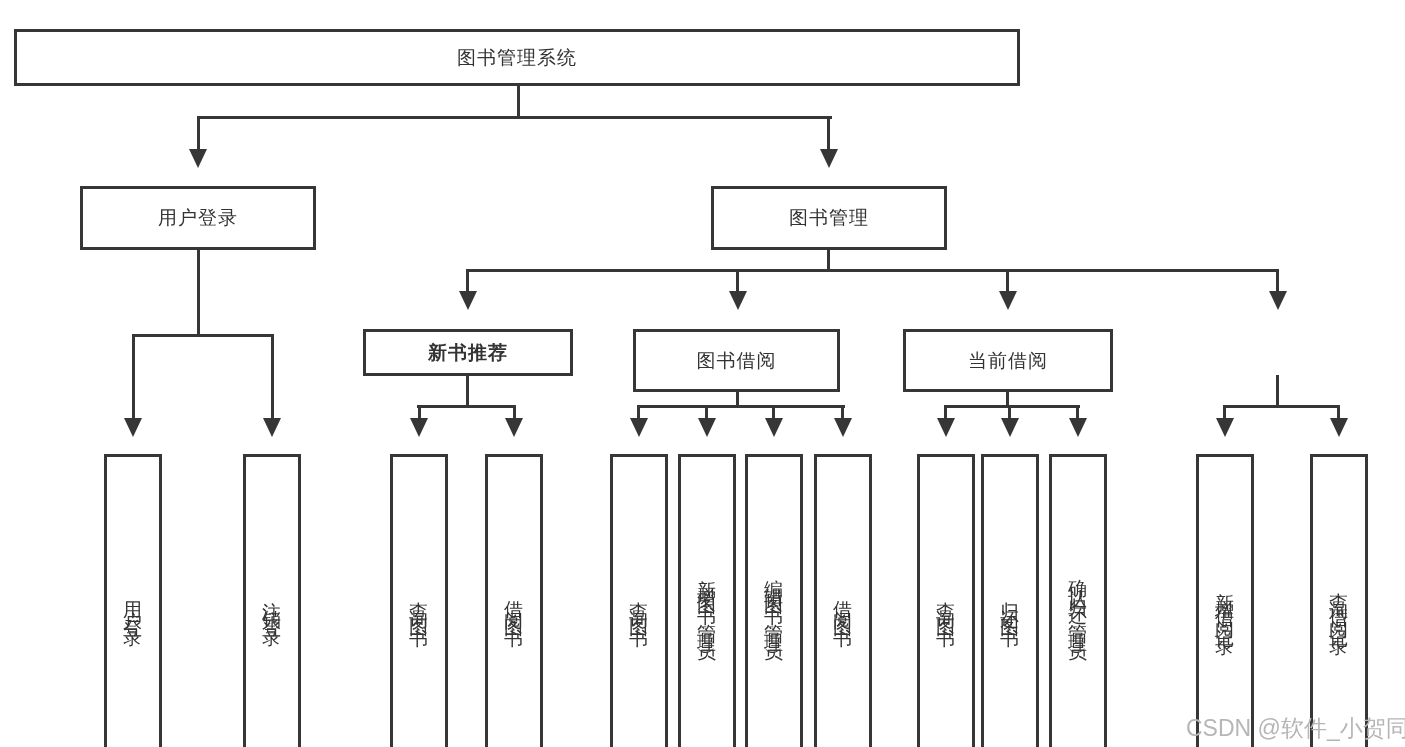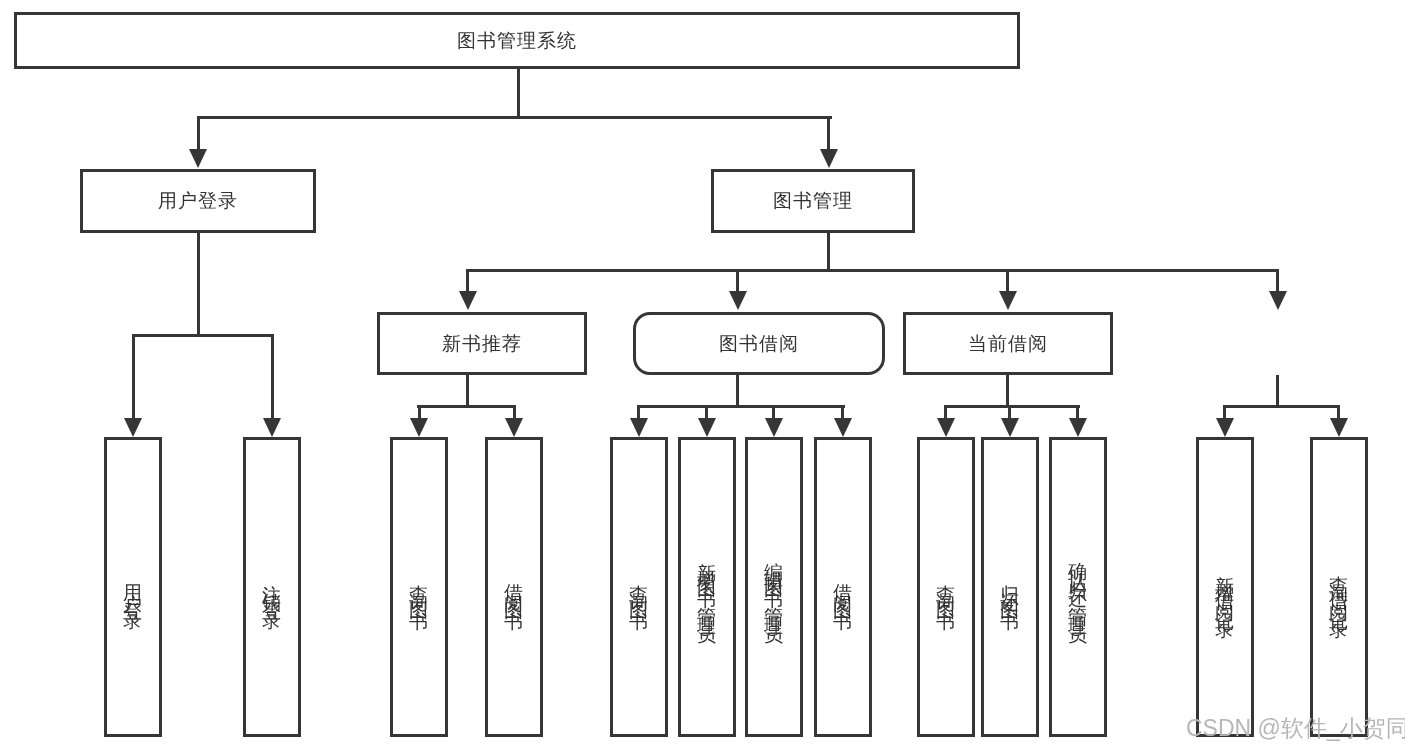--- a/index.html
+++ b/index.html
@@ -9,21 +9,21 @@
     --bg:#ffffff;
   }
   html,body{margin:0;padding:0;background:var(--bg);}
   .canvas{
     position:relative;width:1405px;height:747px;background:var(--bg);
     overflow:hidden;font-family:"Liberation Sans",sans-serif;color:var(--text);
   }
   .box{
     position:absolute;box-sizing:border-box;border:3px solid var(--line);
     background:var(--bg);display:flex;align-items:center;justify-content:center;
-    font-size:19px;letter-spacing:1px;z-index:2;
+    font-size:19px;letter-spacing:1px;z-index:2;margin-top:17px;
   }
   .leaf .vtext{
     writing-mode:vertical-rl;text-orientation:mixed;
     letter-spacing:9px;line-height:1;white-space:nowrap;
   }
   .vline,.hline{position:absolute;background:var(--line);z-index:1;}
   .ah{
     position:absolute;width:0;height:0;z-index:1;
     border-left:9px solid transparent;border-right:9px solid transparent;
     border-top:19px solid var(--line);
@@ -39,29 +39,29 @@
 <div class="canvas">
 
   <div class="box" style="left:14px;top:12px;width:1006px;height:57px;">
     <span>图书管理系统</span>
   </div>
 
   <div class="box" style="left:80px;top:169px;width:236px;height:64px;">
     <span>用户登录</span>
   </div>
 
-  <div class="box" style="left:711px;top:169px;width:204px;height:64px;">
+  <div class="box" style="left:711px;top:169px;width:236px;height:64px;">
     <span>图书管理</span>
   </div>
 
-  <div class="box" style="left:377px;top:312px;width:210px;height:63px;">
+  <div class="box" style="left:363px;top:312px;width:210px;height:47px;font-weight:bold;">
     <span>新书推荐</span>
   </div>
 
-  <div class="box" style="left:633px;top:312px;width:252px;height:63px;border-radius:17px;">
+  <div class="box" style="left:633px;top:312px;width:207px;height:63px;">
     <span>图书借阅</span>
   </div>
 
   <div class="box" style="left:903px;top:312px;width:210px;height:63px;font-family:Liberation Mono, monospace;">
     <span>当前借阅</span>
   </div>
 
 
   <div class="box leaf" style="left:104px;top:437px;width:58px;height:300px;">
     <span class="vtext">用户登录</span>

